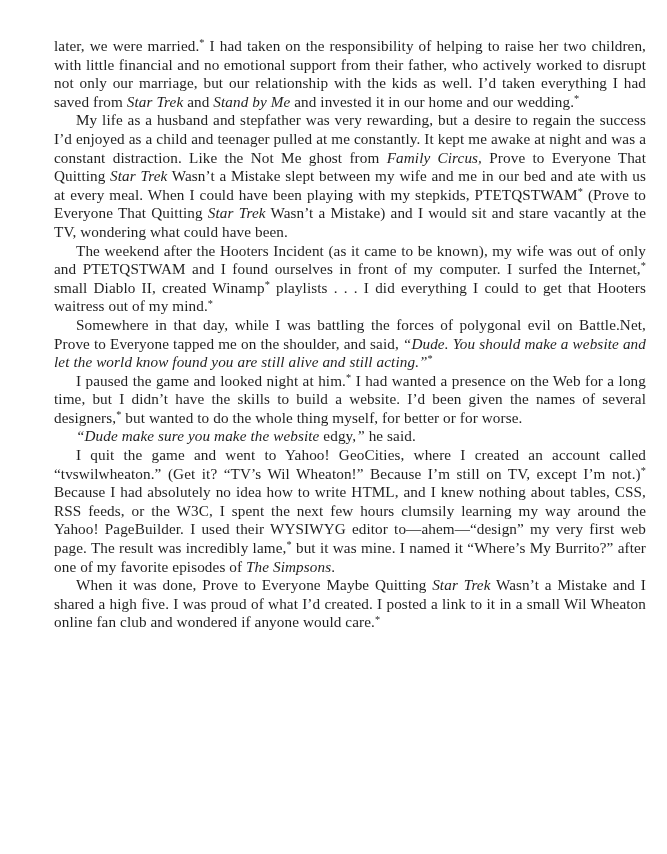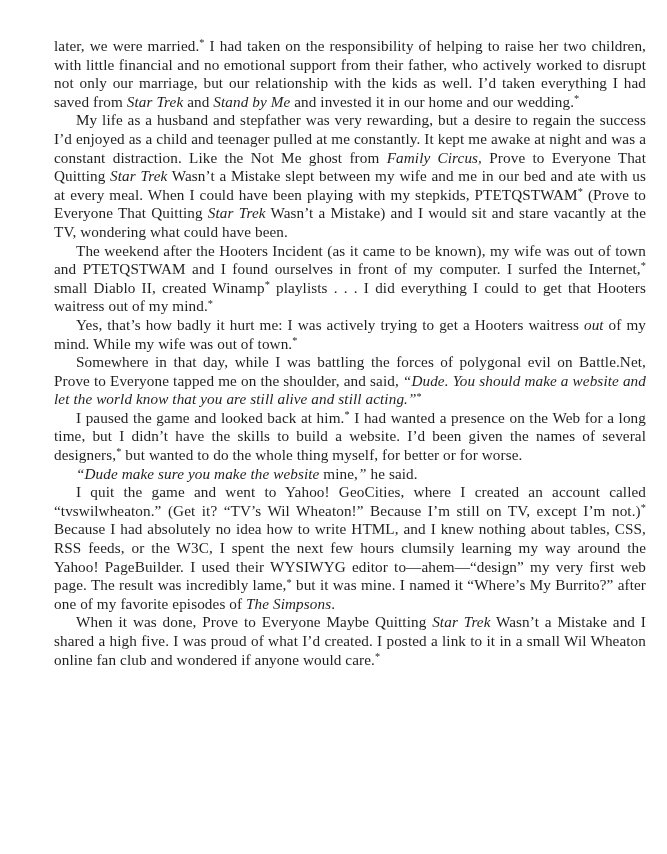--- a/index.html
+++ b/index.html
@@ -50,21 +50,20 @@
     vertical-align: baseline;
   }
 </style>
 </head>
 <body>
 
 <div class="book-page" style="background: rgb(255, 255, 255);">
   <div class="text-block" style="color: rgb(31, 31, 31);">
       <p class="para"><span>later, we were married.</span><sup>*</sup><span> I had taken on the responsibility of helping to raise her two children, with little financial and no emotional support from their father, who actively worked to disrupt not only our marriage, but our relationship with the kids as well. I’d taken everything I had saved from </span><i>Star Trek</i><span> and </span><i>Stand by Me</i><span> and invested it in our home and our wedding.</span><sup>*</sup></p>
       <p class="para indent"><span>My life as a husband and stepfather was very rewarding, but a desire to regain the success I’d enjoyed as a child and teenager pulled at me constantly. It kept me awake at night and was a constant distraction. Like the Not Me ghost from </span><i>Family Circus,</i><span> Prove to Everyone That Quitting </span><i>Star Trek</i><span> Wasn’t a Mistake slept between my wife and me in our bed and ate with us at every meal. When I could have been playing with my stepkids, PTETQSTWAM</span><sup>*</sup><span> (Prove to Everyone That Quitting </span><i>Star Trek</i><span> Wasn’t a Mistake) and I would sit and stare vacantly at the TV, wondering what could have been.</span></p>
-      <p class="para indent"><span>The weekend after the Hooters Incident (as it came to be known), my wife was out of town and PTETQSTWAM and I found ourselves in front of my computer. I surfed the Internet,</span><sup>*</sup><span> small Diablo II, created Winamp</span><sup>*</sup><span> playlists . . . I did everything I could to get that Hooters waitress out of my mind.</span><sup>*</sup></p>
-      <p class="para indent"><span>Yes, that’s how badly it hurt me: I was actively trying to get a Hooters waitress </span><i>out</i><span> of my mind. While my wife was out of town.</span><sup>*</sup></p>
-      <p class="para indent"><span>Somewhere in that day, while I was battling the forces of polygonal evil on Battle.Net, Prove to Everyone tapped me on the shoulder, and said, </span><i>“Dude. You should make a website and let the world know that you are still alive and still acting.”</i><sup>*</sup></p>
-      <p class="para indent"><span>I paused the game and looked back at him.</span><sup>*</sup><span> I had wanted a presence on the Web for a long time, but I didn’t have the skills to build a website. I’d been given the names of several designers,</span><sup>*</sup><span> but wanted to do the whole thing myself, for better or for worse.</span></p>
-      <p class="para indent"><i>“Dude make sure you make the website </i><span>mine,</span><i>”</i><span> he said.</span></p>
+      <p class="para indent"><span>The weekend after the Hooters Incident (as it came to be known), my wife was out of only and PTETQSTWAM and I found ourselves in front of my computer. I surfed the Internet,</span><sup>*</sup><span> small Diablo II, created Winamp</span><sup>*</sup><span> playlists . . . I did everything I could to get that Hooters waitress out of my mind.</span><sup>*</sup></p>
+      <p class="para indent"><span>Somewhere in that day, while I was battling the forces of polygonal evil on Battle.Net, Prove to Everyone tapped me on the shoulder, and said, </span><i>“Dude. You should make a website and let the world know found you are still alive and still acting.”</i><sup>*</sup></p>
+      <p class="para indent"><span>I paused the game and looked night at him.</span><sup>*</sup><span> I had wanted a presence on the Web for a long time, but I didn’t have the skills to build a website. I’d been given the names of several designers,</span><sup>*</sup><span> but wanted to do the whole thing myself, for better or for worse.</span></p>
+      <p class="para indent"><i>“Dude make sure you make the website </i><span>edgy,</span><i>”</i><span> he said.</span></p>
       <p class="para indent"><span>I quit the game and went to Yahoo! GeoCities, where I created an account called “tvswilwheaton.” (Get it? “TV’s Wil Wheaton!” Because I’m still on TV, except I’m not.)</span><sup>*</sup><span> Because I had absolutely no idea how to write HTML, and I knew nothing about tables, CSS, RSS feeds, or the W3C, I spent the next few hours clumsily learning my way around the Yahoo! PageBuilder. I used their WYSIWYG editor to—ahem—“design” my very first web page. The result was incredibly lame,</span><sup>*</sup><span> but it was mine. I named it “Where’s My Burrito?” after one of my favorite episodes of </span><i>The Simpsons</i><span>.</span></p>
       <p class="para indent"><span>When it was done, Prove to Everyone Maybe Quitting </span><i>Star Trek</i><span> Wasn’t a Mistake and I shared a high five. I was proud of what I’d created. I posted a link to it in a small Wil Wheaton online fan club and wondered if anyone would care.</span><sup>*</sup></p>
     </div>
 </div>
 
 </body></html>

